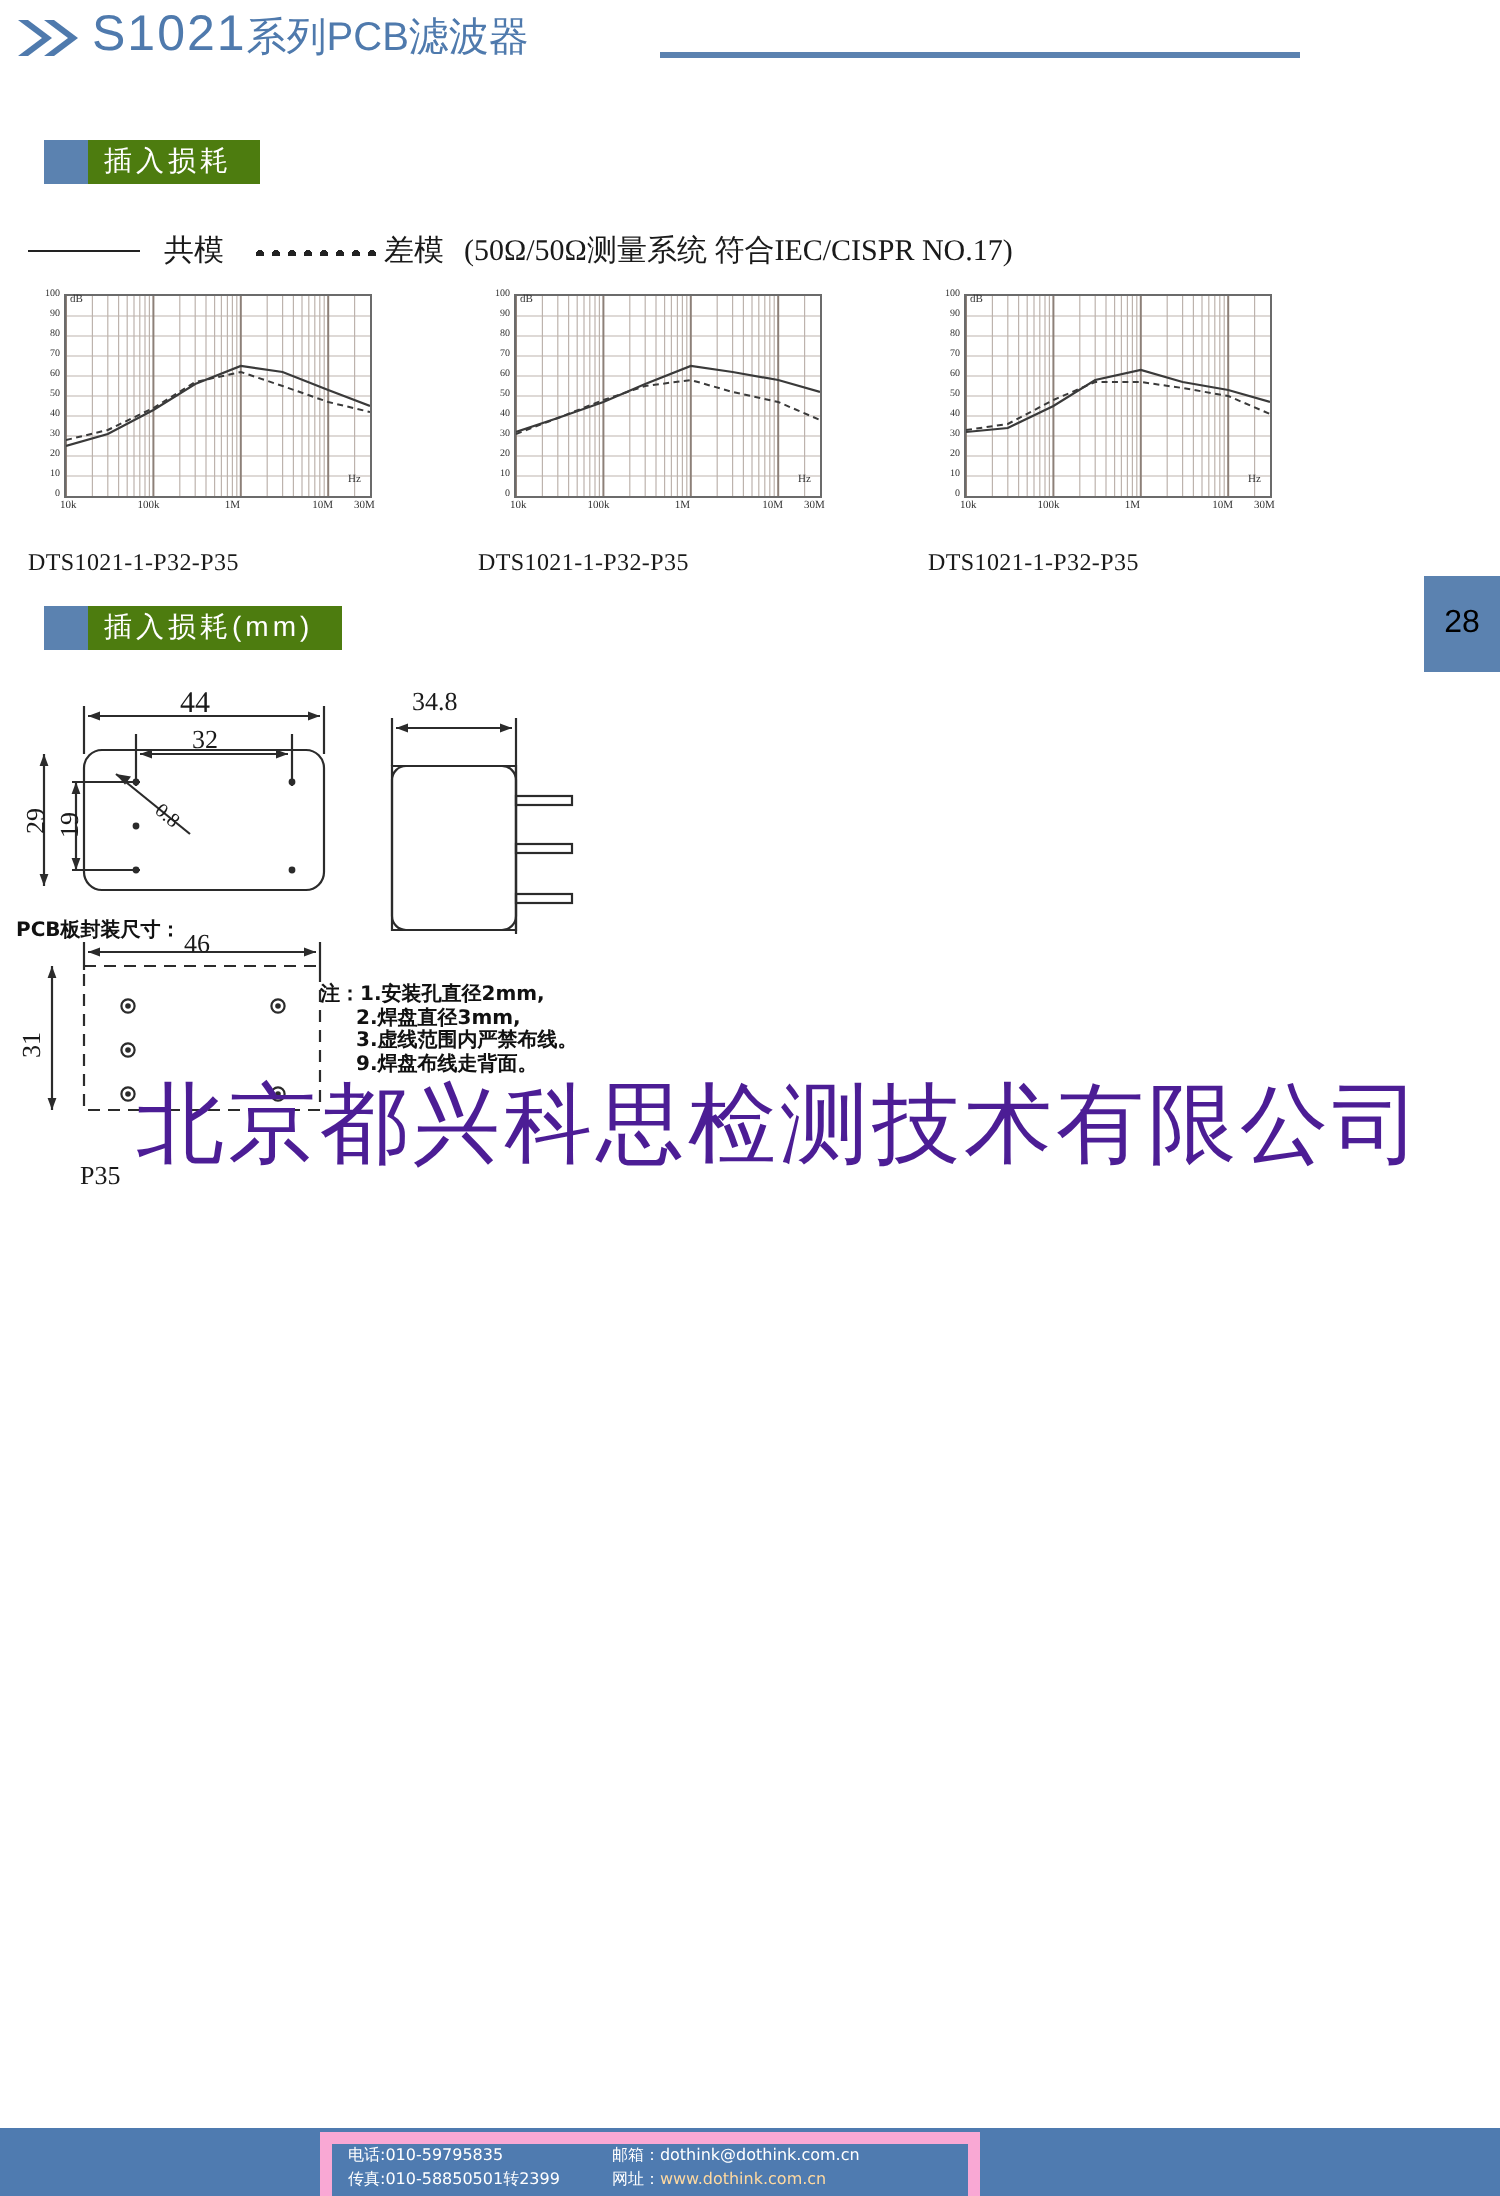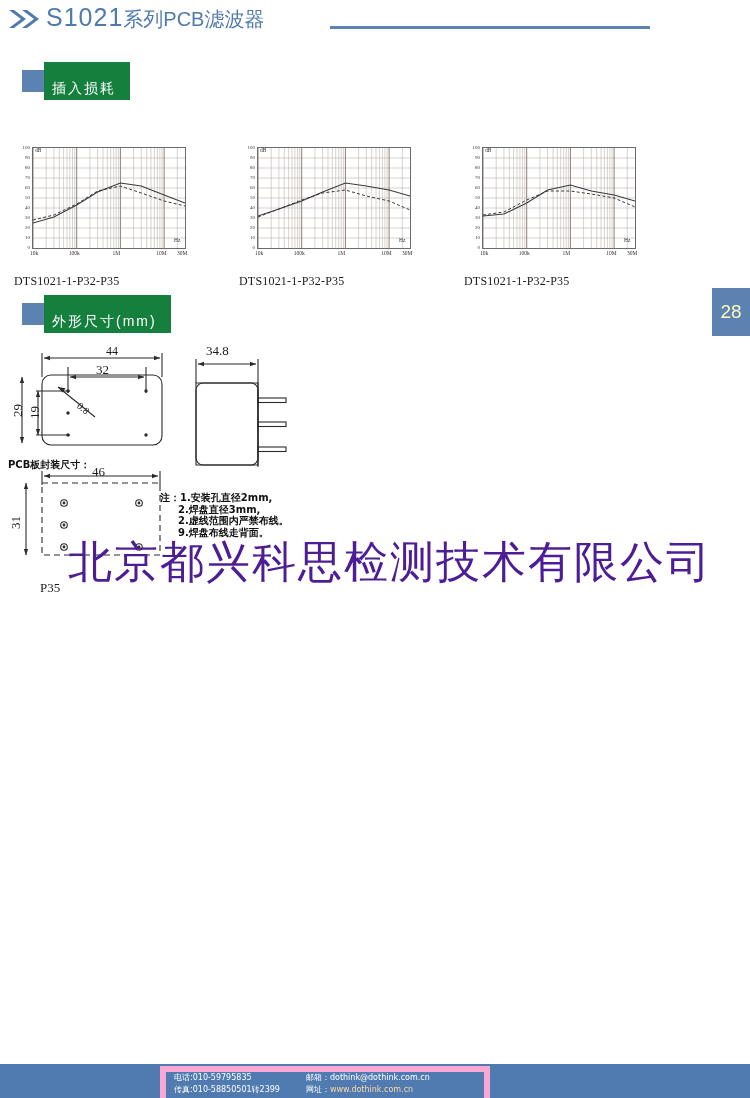--- a/index.html
+++ b/index.html
@@ -17,21 +17,21 @@
     position:absolute;left:46px;top:3px;
     font-size:25px;letter-spacing:1px;color:#4f7aad;
     font-family:"Liberation Sans", sans-serif;white-space:nowrap;
   }
   .title .cjk{font-size:20px;letter-spacing:0;margin-top:12px;}
   .head-rule{position:absolute;left:330px;top:26px;width:320px;height:3px;background:#5b82b0;}
 
   
   .secbar{position:absolute;height:22px;display:flex;align-items:center;}
   .secbar .blue{width:22px;height:22px;background:#5b82b0;}
-  .secbar .grey{height:22px;background:#15803d;display:flex;align-items:center;padding:16px 14px 0 8px;}
+  .secbar .grey{height:22px;background:#4d7c0f;display:flex;align-items:center;padding:0 14px 0 8px;}
   .secbar .grey span{color:#ffffff;font-size:14px;letter-spacing:2px;white-space:nowrap;}
 
   
   .legend{position:absolute;left:14px;top:116px;display:flex;align-items:center;white-space:nowrap;
           font-size:15px;color:#1a1a1a;font-family:"Liberation Serif", serif;}
   .leg-solid{display:inline-block;width:56px;height:0;border-top:1.4px solid #222;margin-right:12px;}
   .leg-dots{display:inline-block;width:62px;height:4px;margin:0 4px 0 14px;
             background-image:radial-gradient(circle, #222 45%, transparent 47%);
             background-size:8px 4px;background-repeat:repeat-x;background-position:0 1px;}
   .leg-note{margin-left:10px;}
@@ -58,21 +58,21 @@
           font-family:"DejaVu Sans", sans-serif;white-space:nowrap;}
   .p35{position:absolute;left:40px;top:580px;font-size:13px;color:#1a1a1a;
        font-family:"Liberation Serif", serif;}
 
   
   .wm{position:absolute;left:68px;top:533px;font-size:44px;color:#4c1d95;
       font-family:"DejaVu Sans", sans-serif;white-space:nowrap;letter-spacing:2px;z-index:5;}
 
   
   .ptab{position:absolute;right:0;top:288px;width:38px;height:48px;background:#5b82b0;
-        display:flex;align-items:center;justify-content:center;color:#fef9c3;font-size:19px;
+        display:flex;align-items:center;justify-content:center;color:#000000;font-size:16px;
         font-family:"Liberation Sans", sans-serif;}
 
   
   .footer{position:absolute;left:0;bottom:0;width:750px;height:34px;background:#4f7bb0;}
   .fbox{position:absolute;left:160px;top:1066px;width:330px;height:42px;border:6px solid #f9a8d4;
         display:flex;align-items:flex-start;box-sizing:border-box;}
   .fcol{font-size:8px;line-height:12px;color:#ffffff;font-family:"DejaVu Sans", sans-serif;white-space:nowrap;}
   .fcol.a{margin-left:8px;}
   .fcol.b{margin-left:26px;}
   .fcol .lnk{color:#ffd9a0;}
@@ -93,20 +93,27 @@
     <div class="head-rule"></div>
   </div>
 
   <div class="secbar" style="left:22px;top:70px;">
     <div class="blue"></div>
     <div class="grey">
       <span>插入损耗</span>
     </div>
   </div>
 
+  <div class="legend">
+    <span class="leg-solid"></span>
+    <span>共模</span>
+    <span class="leg-dots"></span>
+    <span>差模</span>
+    <span class="leg-note">(50Ω/50Ω测量系统  符合IEC/CISPR NO.17)</span>
+  </div>
 
   <div id="charts-root">
       <div class="chart" style="left: 10px;">
         <div class="ylabs">
           <div style="top: 1.5px;">100</div>
           <div style="top: 11.5px;">90</div>
           <div style="top: 21.5px;">80</div>
           <div style="top: 31.5px;">70</div>
           <div style="top: 41.5px;">60</div>
           <div style="top: 51.5px;">50</div>
@@ -301,21 +308,21 @@
           <div style="left: 146.144px; top: 107px;">10M</div>
           <div style="left: 167.001px; top: 107px;">30M</div>
         </div>
       </div>
       <div class="cap" style="left: 464px;">DTS1021-1-P32-P35</div>
     </div>
 
   <div class="secbar" style="left:22px;top:303px;">
     <div class="blue"></div>
     <div class="grey">
-      <span>外形尺寸(mm)</span>
+      <span>插入损耗(mm)</span>
     </div>
   </div>
 
   <div class="draw">
     <svg width="470" height="275" viewBox="0 0 470 275">
       <g stroke="#2b2b2b" fill="none" stroke-width="1.1">
 
         <rect x="42" y="40" width="120" height="70" rx="9" ry="9"></rect>
 
         <circle cx="68" cy="56" r="1.7" fill="#2b2b2b" stroke="none"></circle>
@@ -377,36 +384,36 @@
         <circle cx="64" cy="212" r="3.3" fill="none"></circle>
         <circle cx="64" cy="212" r="1.4" fill="#2b2b2b" stroke="none"></circle>
         <circle cx="139" cy="168" r="3.3" fill="none"></circle>
         <circle cx="139" cy="168" r="1.4" fill="#2b2b2b" stroke="none"></circle>
         <circle cx="139" cy="212" r="3.3" fill="none"></circle>
         <circle cx="139" cy="212" r="1.4" fill="#2b2b2b" stroke="none"></circle>
       </g>
     </svg>
   </div>
 
-  <div class="dimtxt" style="left:90px;top:344px;font-size:12px;margin-left:16px;">44</div>
+  <div class="dimtxt" style="left:90px;top:344px;font-size:15px;">44</div>
   <div class="dimtxt" style="left:96px;top:362px;font-size:13px;">32</div>
   <div class="dimtxt" style="left:10px;top:404px;font-size:13px;writing-mode:vertical-rl;transform:rotate(180deg);">29</div>
   <div class="dimtxt" style="left:27px;top:406px;font-size:13px;writing-mode:vertical-rl;transform:rotate(180deg);">19</div>
   <div class="dimtxt" style="left:82px;top:400px;font-size:10px;transform:rotate(40deg);transform-origin:left top;">0.8</div>
   <div class="dimtxt" style="left:206px;top:343px;font-size:13px;">34.8</div>
   <div class="dimtxt" style="left:92px;top:464px;font-size:13px;">46</div>
   <div class="dimtxt" style="left:8px;top:516px;font-size:13px;writing-mode:vertical-rl;transform:rotate(180deg);">31</div>
 
   <div class="pcblab">PCB板封装尺寸：</div>
   <div class="p35">P35</div>
 
   <div class="notes">
     <div>注：1.安装孔直径2mm,</div>
     <div style="padding-left:18px;">2.焊盘直径3mm,</div>
-    <div style="padding-left:18px;">2.虚线范围内严禁布线。</div>
+    <div style="padding-left:18px;">3.虚线范围内严禁布线。</div>
     <div style="padding-left:18px;">9.焊盘布线走背面。</div>
   </div>
 
   <div class="wm">北京都兴科思检测技术有限公司</div>
 
   <div class="ptab">
     <span>28</span>
   </div>
 
   <div class="footer"></div>

